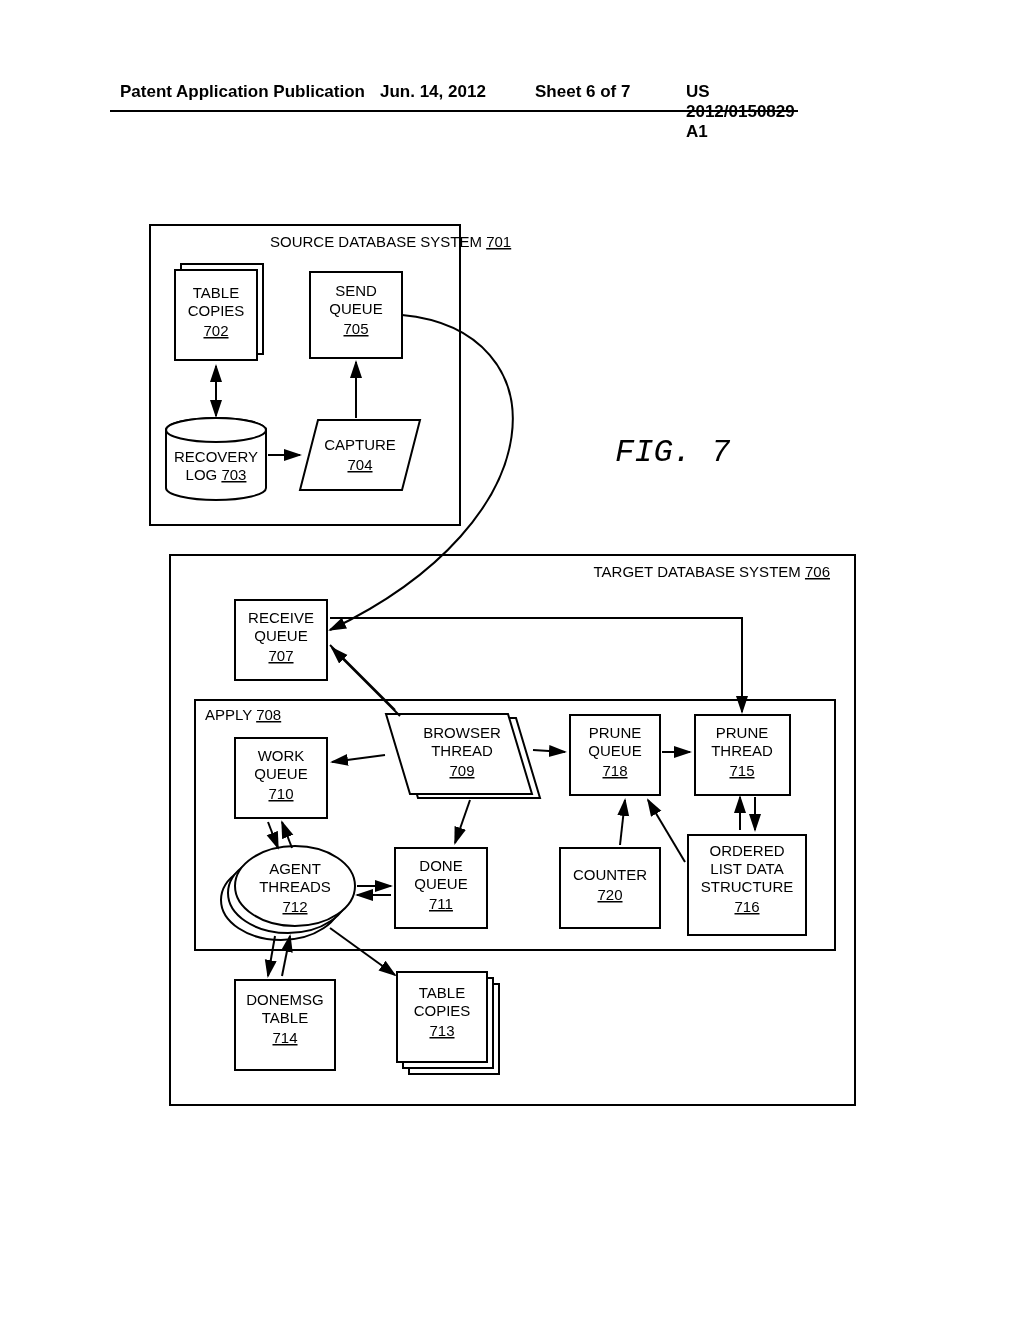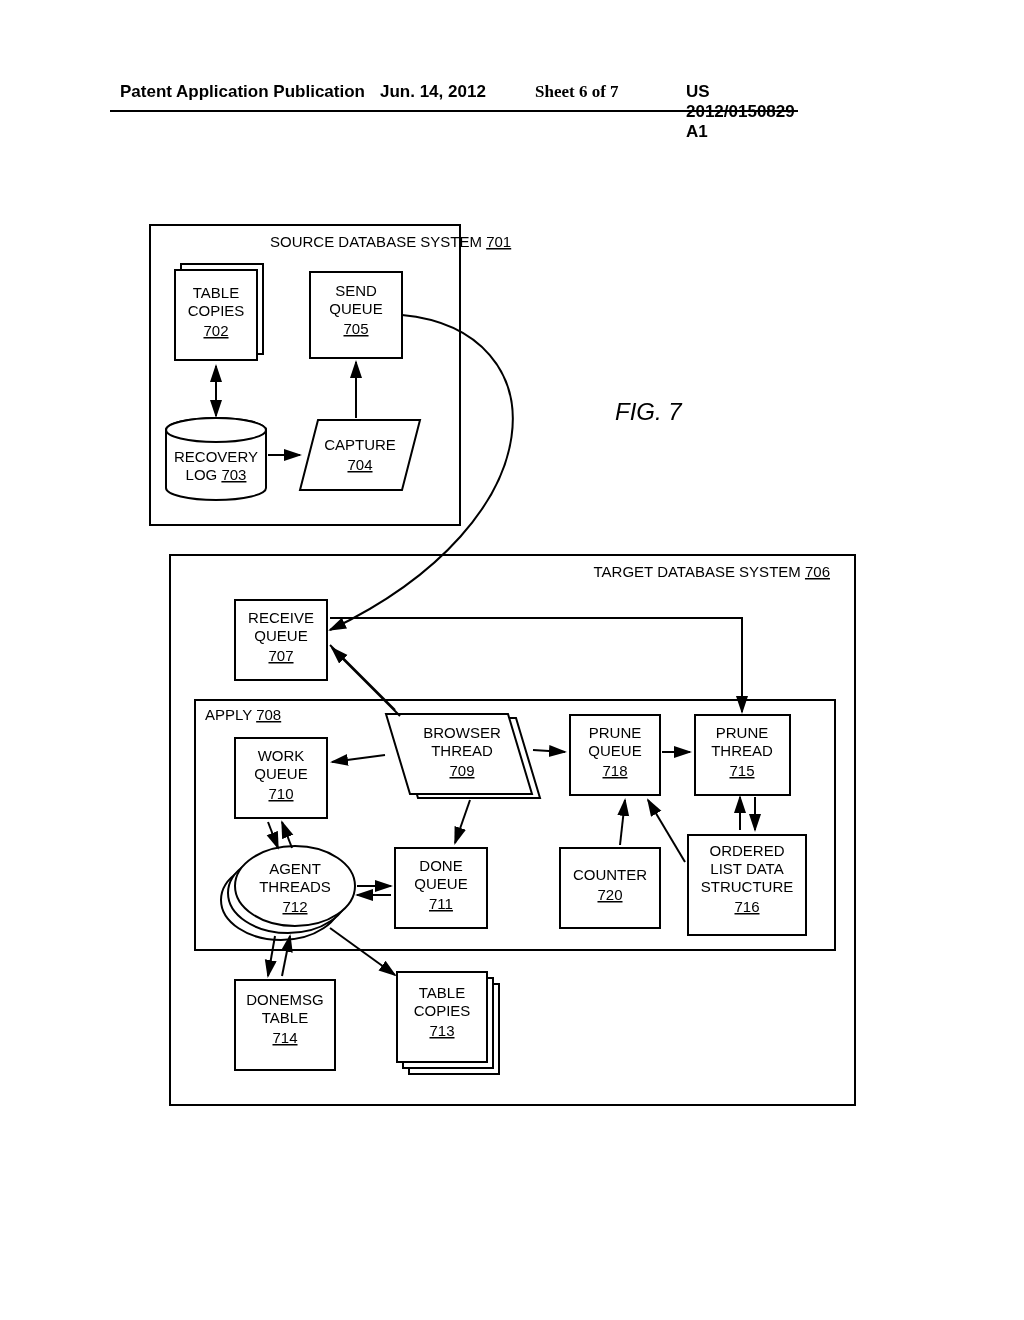--- a/index.html
+++ b/index.html
@@ -21,21 +21,21 @@
   .header {
     position: absolute;
     top: 82px;
     left: 120px;
     right: 120px;
     font-weight: bold;
     font-size: 17px;
   }
   .hdr-left { position:absolute; left:0; top:0;}
   .hdr-center { position:absolute; left:260px; top:0;}
-  .hdr-sheet { position:absolute; left:415px; top:0;font-family:Liberation Serif, serif;}
+  .hdr-sheet { position:absolute; left:415px; top:0;}
   .hdr-right { position:absolute; left:550px; top:0;margin-left:16px;}
   .hr {
     position:absolute;
     top: 110px;
     left: 110px;
     right: 110px;
     border-top: 2px solid #000;
   }
 
   .svgarea {
@@ -46,23 +46,24 @@
 
   .boxlabel {
     font-family: Arial, sans-serif;
     font-size: 15px;
     text-align:center;
   }
   .ref {
     text-decoration: underline;
   }
   .figcaption {
-    font-family: Liberation Sans, sans-serif;
+    font-family: Liberation Mono, monospace;
     font-style: italic;
-    font-size: 24px;
+    font-size: 32px;
+    margin-top: 36px;
   }
 </style>
 </head>
 <body>
 
 <div class="page">
 
   <div class="header">
     <span class="hdr-left">Patent Application Publication</span>
     <span class="hdr-center">Jun. 14, 2012</span>

